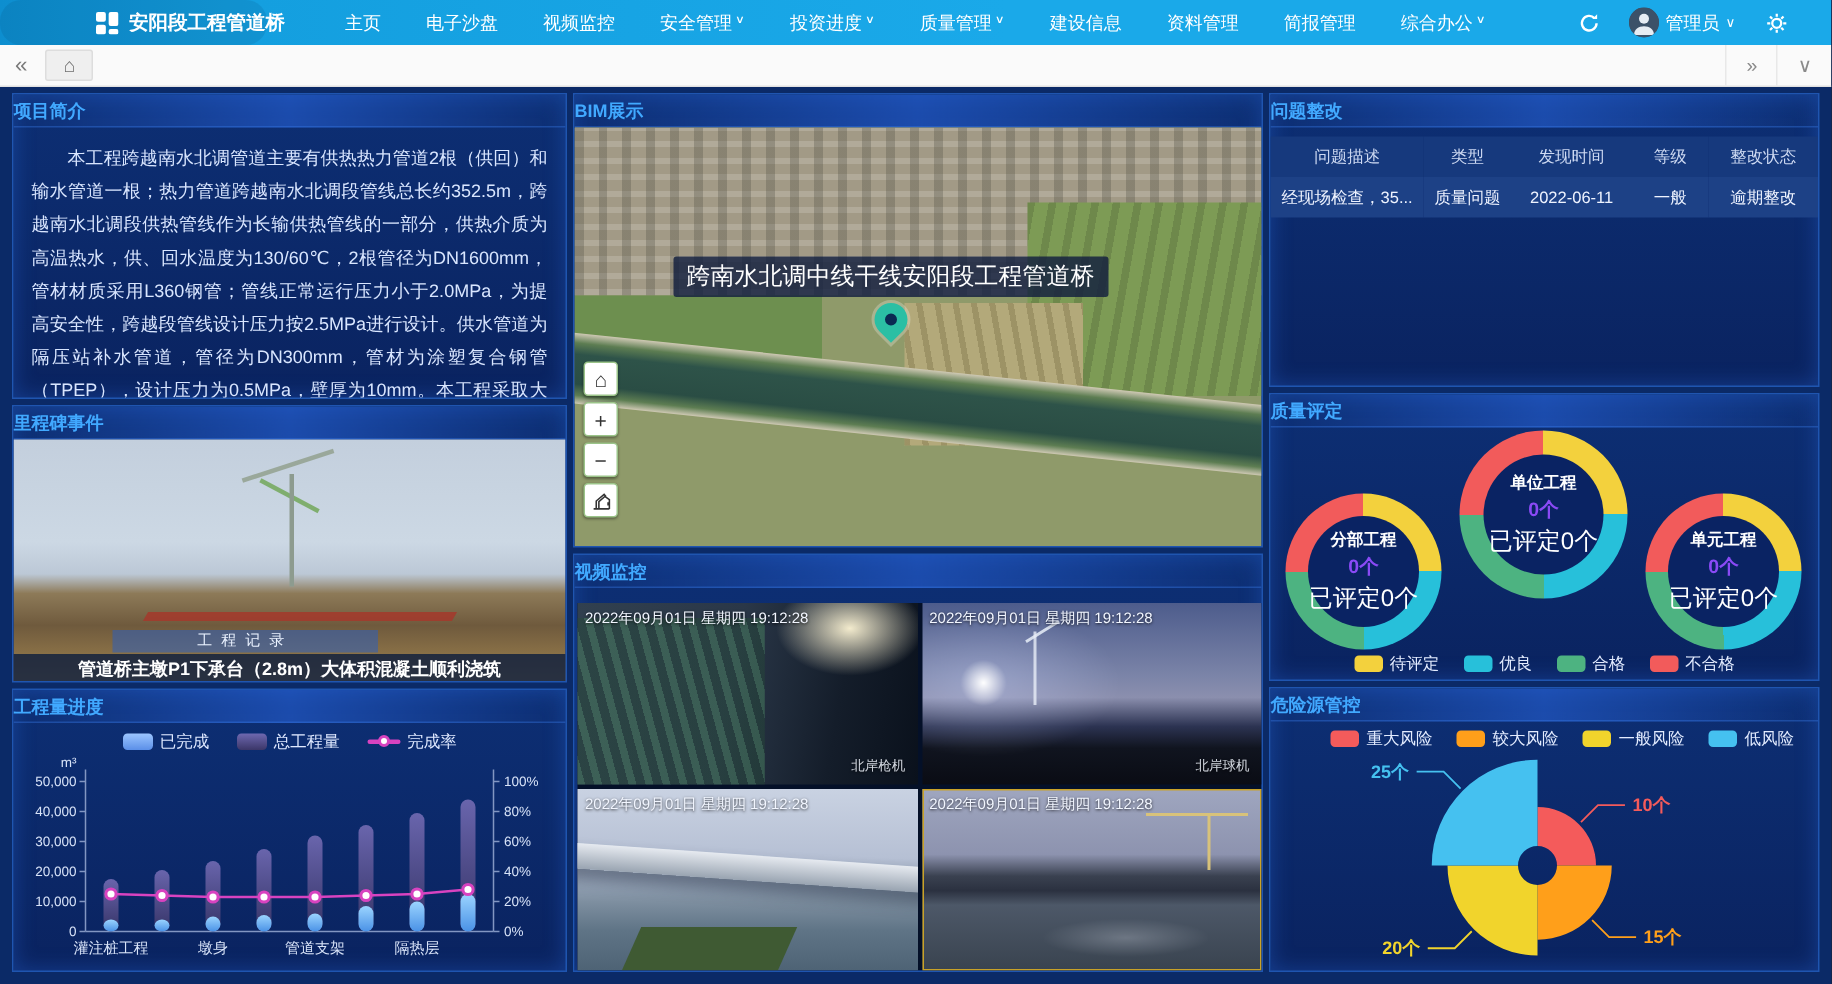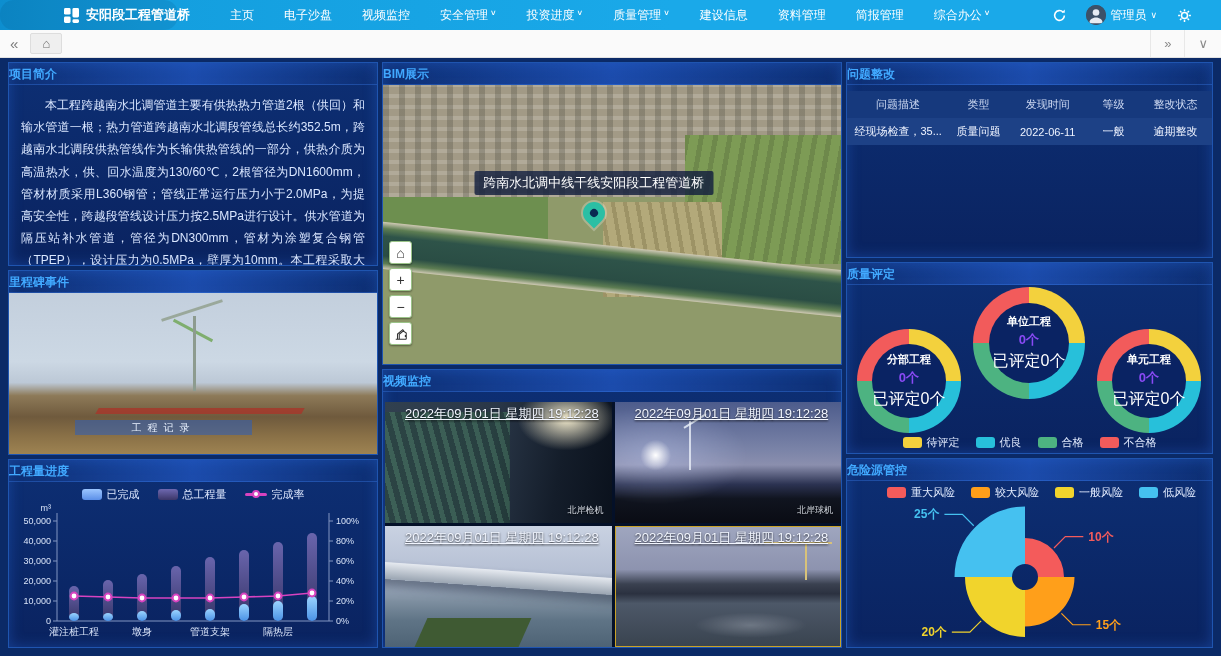--- a/index.html
+++ b/index.html
@@ -76,34 +76,34 @@
     background-image:repeating-linear-gradient(90deg,rgba(70,70,60,0.28) 0 6px,transparent 6px 16px),
       repeating-linear-gradient(0deg,rgba(255,255,255,0.16) 0 4px,transparent 4px 11px); }
   .map-field1 { position:absolute; right:0; top:18%; width:34%; height:46%; background:#7d9b55;
     background-image:repeating-linear-gradient(100deg,rgba(0,0,0,0.12) 0 5px,transparent 5px 14px); }
   .map-field2 { position:absolute; right:26%; top:42%; width:26%; height:34%; background:#b3a97a;
     background-image:repeating-linear-gradient(80deg,rgba(90,80,40,0.25) 0 4px,transparent 4px 12px); }
   .map-field3 { position:absolute; left:0; top:40%; width:36%; height:26%; background:#6d8f4f; }
   .map-canal { position:absolute; left:-4%; top:58%; width:112%; height:17%; transform:rotate(6deg);
     background:linear-gradient(180deg,#cfc9b4 0%,#5d7d52 14%,#2e5349 30%,#2a4d44 72%,#5d7d52 88%,#cfc9b4 100%); }
   .map-pin-label { position:absolute; left:46%; top:31%; transform:translateX(-50%); background:rgba(18,30,62,0.82);
-    color:#fff; font-size:13px; padding:3px 9px; border-radius:2px; white-space:nowrap; }
+    color:#fff; font-size:16px; padding:3px 9px; border-radius:2px; white-space:nowrap; }
   .map-pin { position:absolute; left:46%; top:42%; width:22px; height:22px; margin-left:-11px; border-radius:50% 50% 50% 0;
     transform:rotate(-45deg); background:#2bbfa4; box-shadow:0 0 0 2px rgba(255,255,255,0.25); }
   .map-pin::after { content:""; position:absolute; left:7px; top:7px; width:8px; height:8px; border-radius:50%; background:#0a2a52; }
   .map-controls { position:absolute; left:6px; top:56%; display:flex; flex-direction:column; gap:4px; }
   .map-btn { width:23px; height:23px; background:#fff; border:1px solid #9bc489; border-radius:3px; color:#333;
     font-size:14px; display:flex; align-items:center; justify-content:center; cursor:pointer; box-shadow:0 1px 2px rgba(0,0,0,.4); }
 
   
   .video-grid { position:absolute; left:2px; top:32px; width:456px; height:245px; background:#041028;
     display:grid; grid-template-columns:1fr 1fr; grid-template-rows:1fr 1fr; gap:3px; }
   .tile { position:relative; overflow:hidden; }
   .tile.selected { outline:1px solid #c9a227; outline-offset:-1px; }
-  .tile .ts { position:absolute; left:20px; top:3px; font-size:13px; color:#f2f6ff; text-shadow:0 1px 2px rgba(0,0,0,.8); z-index:2;text-decoration:underline; }
+  .tile .ts { position:absolute; left:5px; top:3px; font-size:10px; color:#f2f6ff; text-shadow:0 1px 2px rgba(0,0,0,.8); z-index:2; }
   .tile .wm { position:absolute; right:8px; bottom:6px; font-size:9px; color:#e8edf5; opacity:.9; text-shadow:0 1px 2px rgba(0,0,0,.8); z-index:2; }
   .scene-0 { background-image:
       radial-gradient(70px 45px at 80% 14%, rgba(255,246,214,0.95), transparent 70%),
       repeating-linear-gradient(75deg, rgba(74,130,96,0.50) 0 5px, rgba(38,74,56,0.45) 5px 11px),
       linear-gradient(100deg,#31404f 0%,#2a3748 45%,#141d2a 75%,#0a111c 100%);
     background-size:100% 100%,55% 92%,100% 100%; background-position:0 0,0 100%,0 0; background-repeat:no-repeat; }
   .scene-1 { background-image:
       radial-gradient(22px 22px at 18% 44%, #ffffff, rgba(255,255,255,0) 70%),
       radial-gradient(130px 70px at 18% 44%, rgba(205,215,255,0.35), transparent 70%),
       linear-gradient(180deg,#4d5c8c 0%,#7b84a8 40%,#8b8fae 52%,#2c3352 68%,#10141f 80%,#0a0c14 100%); }
@@ -239,20 +239,21 @@
   </section>
 
   <section class="panel" id="panel-milestone">
     <div class="panel-title">里程碑事件</div>
     <div class="milestone-photo">
       <span class="pump-boom"></span>
       <span class="pump-boom2"></span>
       <span class="pump-mast"></span>
       <span class="formwork"></span>
       <div class="photo-band">工程记录</div>
+      <div class="photo-caption">管道桥主墩P1下承台（2.8m）大体积混凝土顺利浇筑</div>
     </div>
   </section>
 
   <section class="panel" id="panel-progress">
     <div class="panel-title">工程量进度</div>
     <div class="chart-legend" id="progress-legend">
         <span class="li">
           <span class="sw" style="background: linear-gradient(rgb(156, 198, 255), rgb(91, 143, 232));"></span>
           <span>已完成</span>
         </span>

